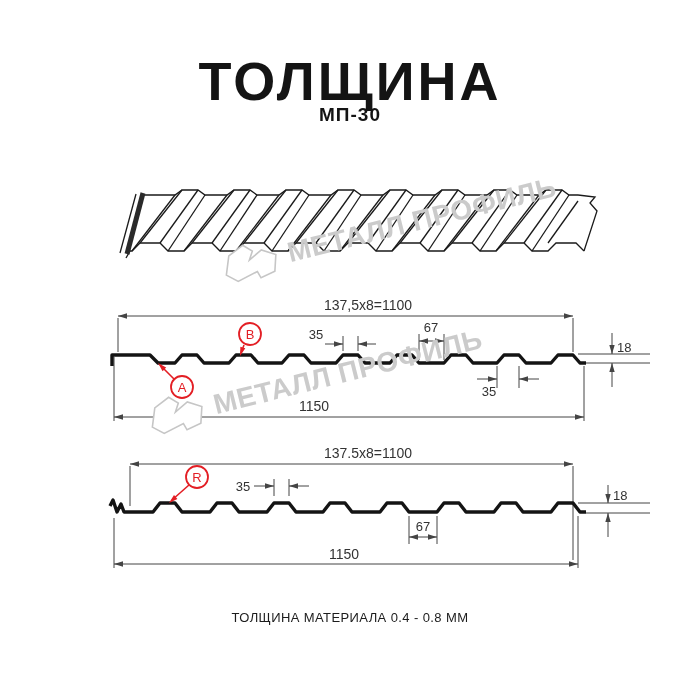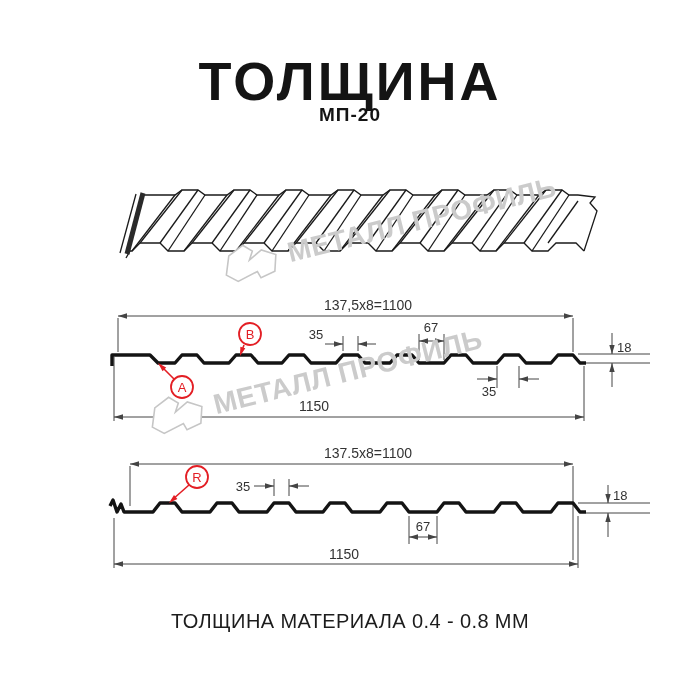--- a/index.html
+++ b/index.html
@@ -8,21 +8,21 @@
   .layer{position:absolute;left:0;top:0;}
   #base-svg{z-index:1;}
   .wm{position:absolute;z-index:2;display:flex;align-items:center;gap:8px;
       transform:rotate(-14deg);transform-origin:left center;pointer-events:none;}
   .wm-text{font-size:28px;font-weight:bold;letter-spacing:.5px;color:#cbcbcb;
            white-space:nowrap;mix-blend-mode:darken;}
   #top-svg{z-index:3;}
   .html-text{position:absolute;left:0;right:0;text-align:center;z-index:4;color:#141414;}
   #title{top:50px;font-size:54px;font-weight:bold;letter-spacing:3px;}
   #subtitle{top:104px;font-size:19px;font-weight:bold;letter-spacing:1px;}
-  #footer-note{top:610px;font-size:20px;font-weight:500;letter-spacing:.4px;color:#1c1c1c;}
+  #footer-note{top:610px;font-size:13px;font-weight:500;letter-spacing:.4px;color:#1c1c1c;}
   text.dim{fill:#333;}
   .fs13{font-size:13px;} .fs14{font-size:14px;}
   .mid{text-anchor:middle;}
   text.red-letter{fill:#E31E24;font-size:13px;font-weight:500;text-anchor:middle;}
   circle.red{fill:none;stroke:#E31E24;stroke-width:1.8px;}
   line.redln{stroke:#E31E24;stroke-width:1.6px;}
   polygon.redhd{fill:#E31E24;}
 </style>
 </head>
 <body>
@@ -184,15 +184,15 @@
       <g>
         <line class="redln" x1="189" y1="485" x2="172" y2="500"></line>
         <polygon class="redhd" points="169,503 174,495.1 177.4,498.9"></polygon>
         <circle class="red" cx="197" cy="477" r="11"></circle>
         <text x="197" y="482" class="red-letter">R</text>
       </g>
     </g>
   </svg>
 
   <div id="title" class="html-text">ТОЛЩИНА</div>
-  <div id="subtitle" class="html-text">МП-20</div>
+  <div id="subtitle" class="html-text">МП-30</div>
   <div id="footer-note" class="html-text">ТОЛЩИНА МАТЕРИАЛА 0.4 - 0.8 ММ</div>
 </div>
 
 </body></html>

